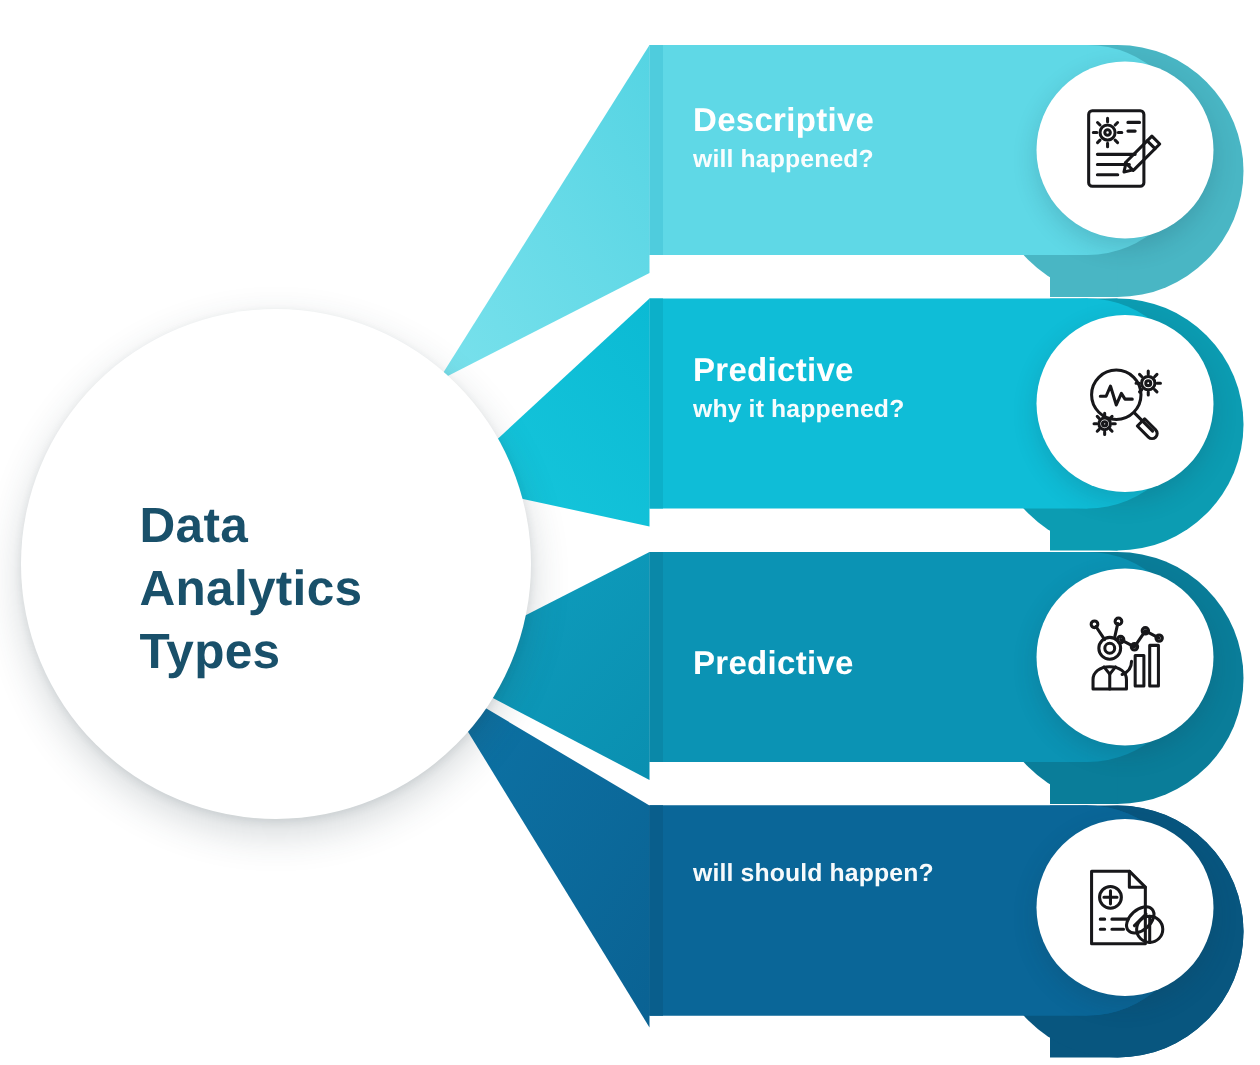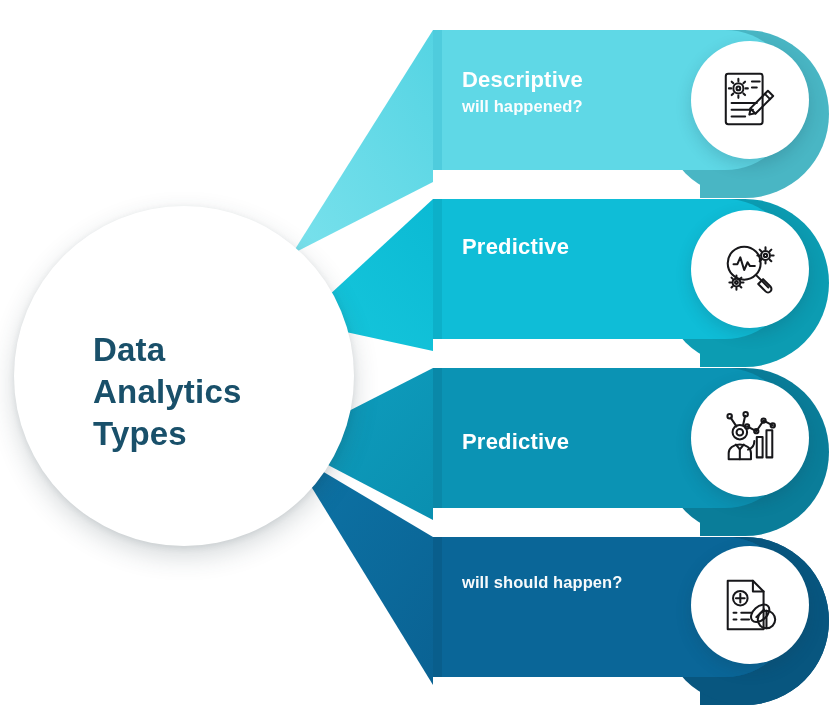--- a/index.html
+++ b/index.html
@@ -161,20 +161,21 @@
     <div class="hub-title">Data Analytics Types</div>
   </div>
 
   <div class="band-text" style="top:68px;">
     <div class="band-title">Descriptive</div>
     <div class="band-sub">will happened?</div>
   </div>
 
   <div class="band-text" style="top:235px;">
     <div class="band-title">Predictive</div>
+    <div class="band-sub">why it happened?</div>
   </div>
 
   <div class="band-text" style="top:402px;margin-top:28px;">
     <div class="band-title">Predictive</div>
   </div>
 
   <div class="band-text" style="top:573px;">
     <div class="band-sub">will should happen?</div>
   </div>
 

